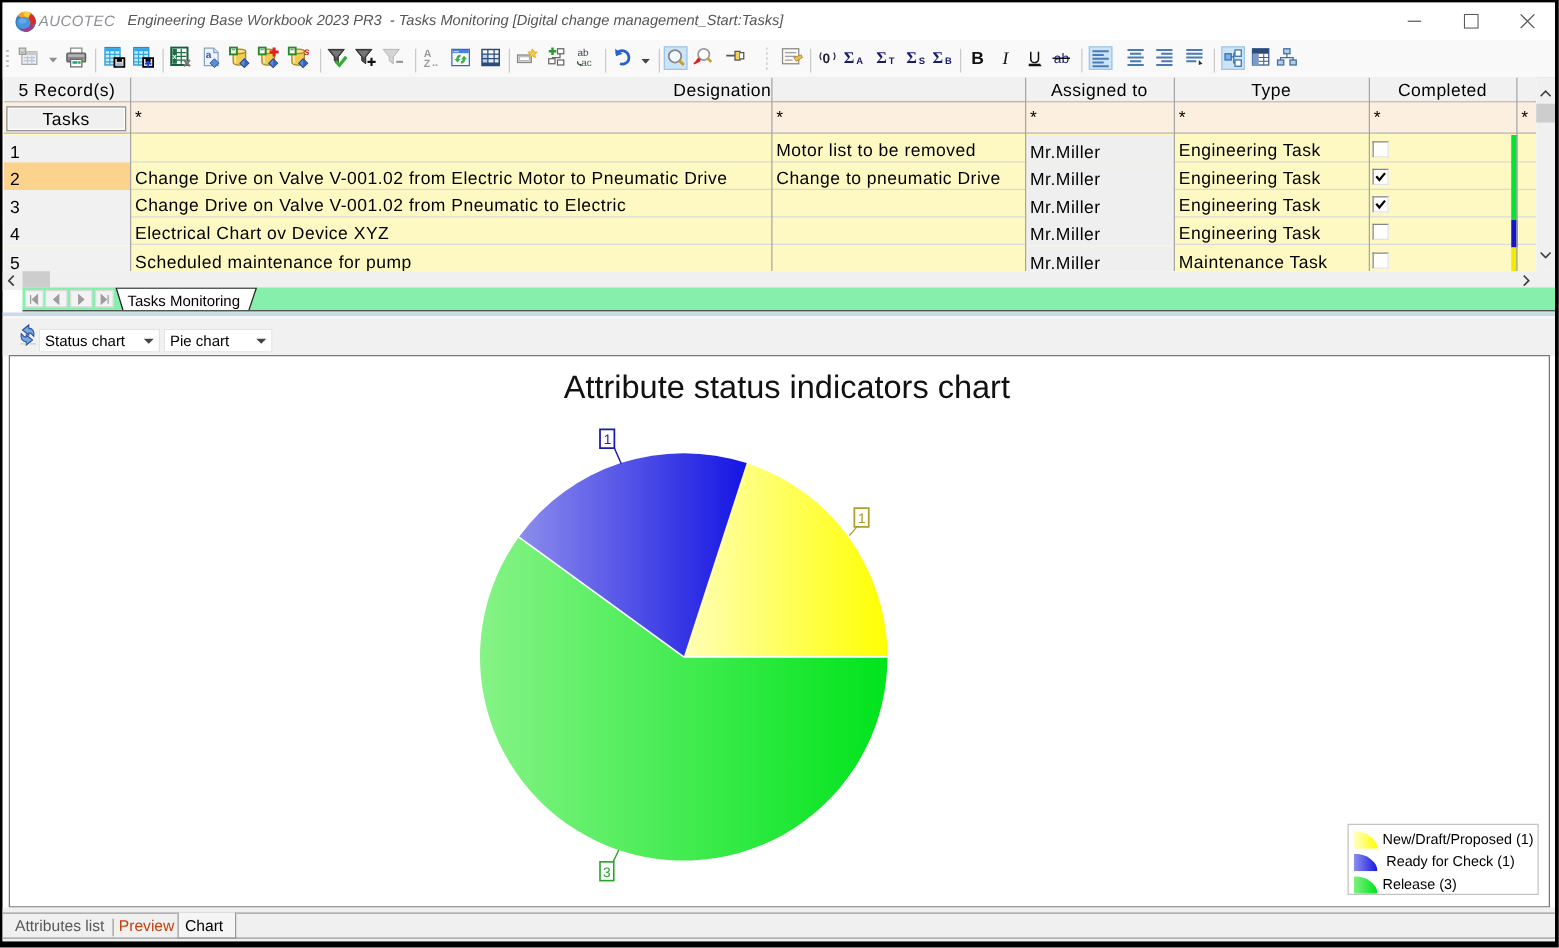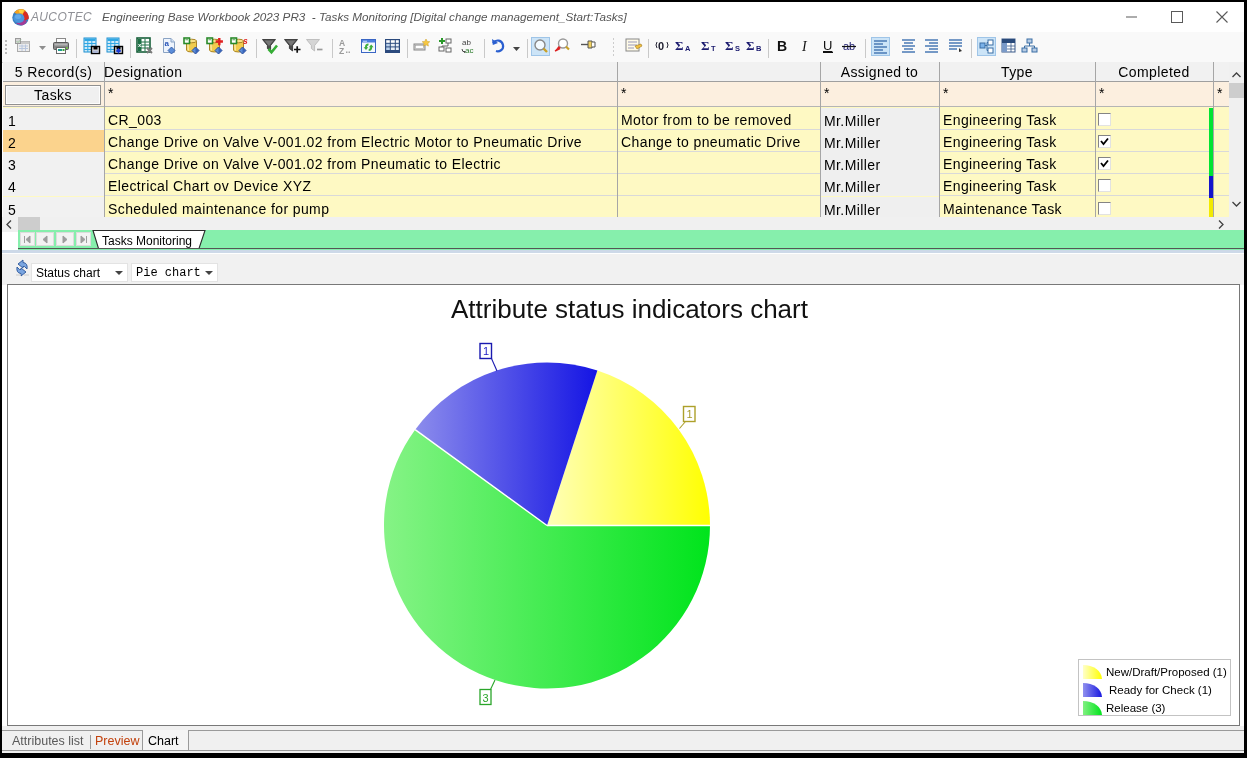--- a/index.html
+++ b/index.html
@@ -321,37 +321,36 @@
           <rect x="6" y="2" width="5" height="4" fill="#b8cce4" stroke="#3a6ea5"></rect>
           <rect x="1" y="11" width="5" height="4" fill="#b8cce4" stroke="#3a6ea5"></rect>
           <rect x="11" y="11" width="5" height="4" fill="#b8cce4" stroke="#3a6ea5"></rect>
           <path d="M8.5 6 v3 M3.5 11 v-2 h10 v2" stroke="#3a6ea5" fill="none"></path>
         </svg></div>
     </div>
 
   <div id="grid">
       <div class="hrow" style="top:0;height:20px;background:#f1f1f1;border-bottom:1px solid #9f9f9f"></div>
       <div class="cell" style="left:0px;top:0;width:101px;height:19px;line-height:20px;text-align:center;background:#f1f1f1">5 Record(s)</div>
-      <div class="cell" style="left:101px;top:0;width:513px;height:19px;line-height:20px;text-align:left;background:#f1f1f1">Designation</div>
+      <div class="cell" style="left:101px;top:0;width:513px;height:19px;line-height:20px;text-align:right;background:#f1f1f1">Designation</div>
       <div class="cell" style="left:817px;top:0;width:119px;height:19px;line-height:20px;text-align:center;background:#f1f1f1">Assigned to</div>
       <div class="cell" style="left:936px;top:0;width:156px;height:19px;line-height:20px;text-align:center;background:#f1f1f1">Type</div>
       <div class="cell" style="left:1092px;top:0;width:118px;height:19px;line-height:20px;text-align:center;background:#f1f1f1">Completed</div>
       <div class="cell" style="left:1210px;top:0;width:15px;height:19px;line-height:20px;text-align:center;background:#f1f1f1"></div>
       <div class="hrow" style="top:20px;height:25px;background:#fcefdf;border-bottom:1px solid #b5b5b5"></div>
       <div class="cell" style="left:105px;top:23px;width:509px;height:21px;">*</div>
       <div class="cell" style="left:618px;top:23px;width:199px;height:21px;">*</div>
       <div class="cell" style="left:821px;top:23px;width:115px;height:21px;">*</div>
       <div class="cell" style="left:940px;top:23px;width:152px;height:21px;">*</div>
       <div class="cell" style="left:1096px;top:23px;width:114px;height:21px;">*</div>
       <div class="cell" style="left:1214px;top:23px;width:11px;height:21px;">*</div>
       <div class="cell" style="left:2px;top:23px;width:96px;height:20px;background:#f0f0f0;border:1px solid #909090;box-shadow:inset 0 0 0 1px #fdfdfd;text-align:center;line-height:19px">Tasks</div>
       <div class="hrow" style="top:46px;height:22px;border-bottom:1px solid #d9d9d9"></div>
       <div class="cell" style="left:0;top:46px;width:101px;height:22px;line-height:26px;padding-left:5px;background:#f1f1f1">1</div>
-      <div class="cell" style="left:105px;top:48px;width:508px;height:20px;line-height:20px;">CR_003</div>
-      <div class="cell" style="left:618px;top:48px;width:198px;height:20px;line-height:20px;">Motor from to be removed</div>
+      <div class="cell" style="left:618px;top:48px;width:198px;height:20px;line-height:20px;">Motor list to be removed</div>
       <div class="cell" style="left:818px;top:46px;width:118px;height:22px;line-height:26px;padding-left:3px;background:#efefef">Mr.Miller</div>
       <div class="cell" style="left:940px;top:48px;width:151px;height:20px;line-height:20px;">Engineering Task</div>
       <div class="cell" style="left:1095px;top:51px;width:13px;height:13px;background:#fff;border:1px solid #848484;border-bottom-color:#e2e2e2;border-right-color:#e2e2e2"></div>
       <div class="hrow" style="top:68px;height:22px;border-bottom:1px solid #d9d9d9"></div>
       <div class="cell" style="left:0;top:68px;width:101px;height:22px;line-height:26px;padding-left:5px;background:#fbd38d">2</div>
       <div class="cell" style="left:105px;top:70px;width:508px;height:20px;line-height:20px;">Change Drive on Valve V-001.02 from Electric Motor to Pneumatic Drive</div>
       <div class="cell" style="left:618px;top:70px;width:198px;height:20px;line-height:20px;">Change to pneumatic Drive</div>
       <div class="cell" style="left:818px;top:68px;width:118px;height:22px;line-height:26px;padding-left:3px;background:#efefef">Mr.Miller</div>
       <div class="cell" style="left:940px;top:70px;width:151px;height:20px;line-height:20px;">Engineering Task</div>
       <div class="cell" style="left:1095px;top:73px;width:13px;height:13px;background:#fff;border:1px solid #848484;border-bottom-color:#e2e2e2;border-right-color:#e2e2e2">
@@ -445,21 +444,21 @@
       <g stroke="#2a5599" stroke-width="0.9">
         <path d="M6 6 L11 2 L11 4.5 Q16 5 15 11 L12.5 8.5 L11 8.5 L11 10 Z" fill="#7aa5e0"></path>
         <path d="M14 14 L9 18 L9 15.5 Q4 15 5 9 L7.5 11.5 L9 11.5 L9 10 Z" fill="#7aa5e0"></path>
       </g>
       <path d="M4 17 h5 M12 17 h5" stroke="#cccccc" stroke-width="1"></path>
     </svg>
     <div class="combo" style="left:29px;width:97px;">
         <span style="position:absolute;left:4px;top:2px">Status chart</span>
         <span class="arr"></span>
       </div>
-    <div class="combo" style="left:129px;width:87px;font-family:Liberation Mono, monospace;">
+    <div class="combo" style="left:129px;width:87px;">
         <span style="position:absolute;left:4px;top:2px">Pie chart</span>
         <span class="arr"></span>
       </div>
   </div>
 
   <div id="panel">
     <div id="ctitle">Attribute status indicators chart</div>
     <svg class="abs" style="left:0;top:0" width="1231" height="440" viewBox="0 0 1231 440">
       <defs>
         <linearGradient id="gy" x1="528" y1="0" x2="703" y2="0" gradientUnits="userSpaceOnUse">

